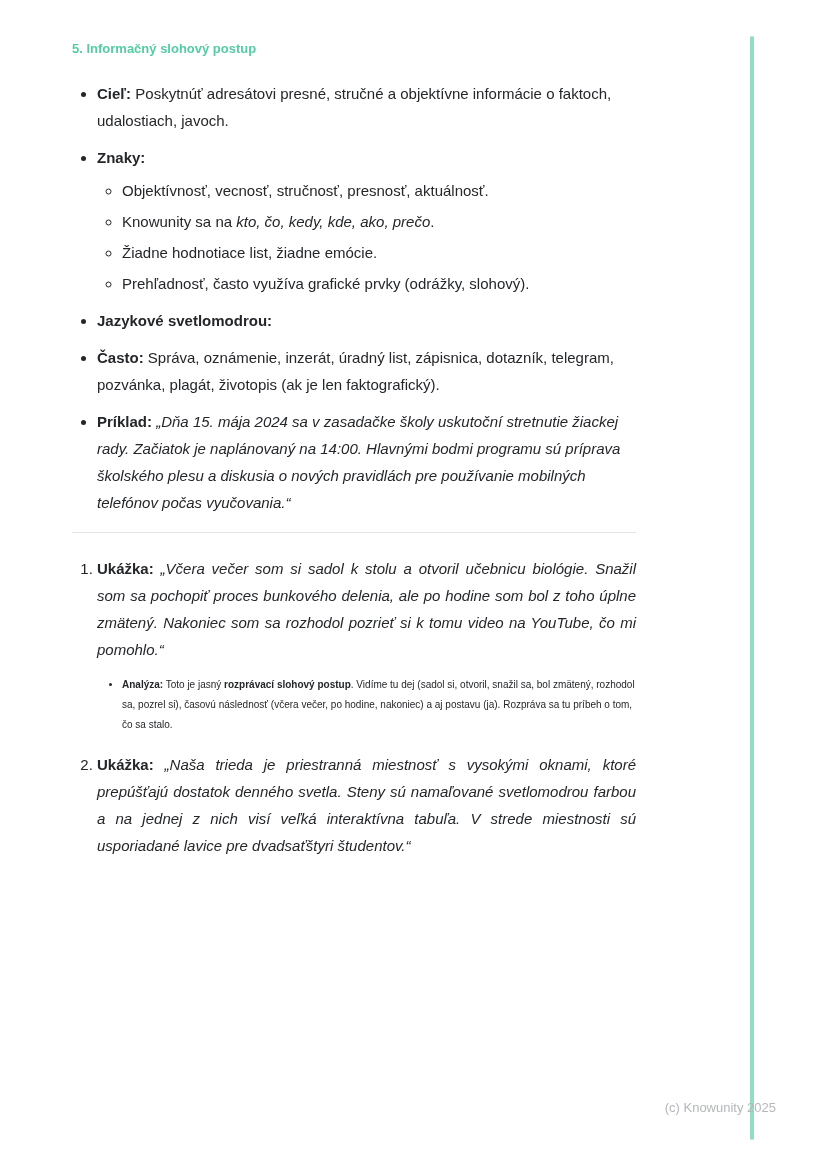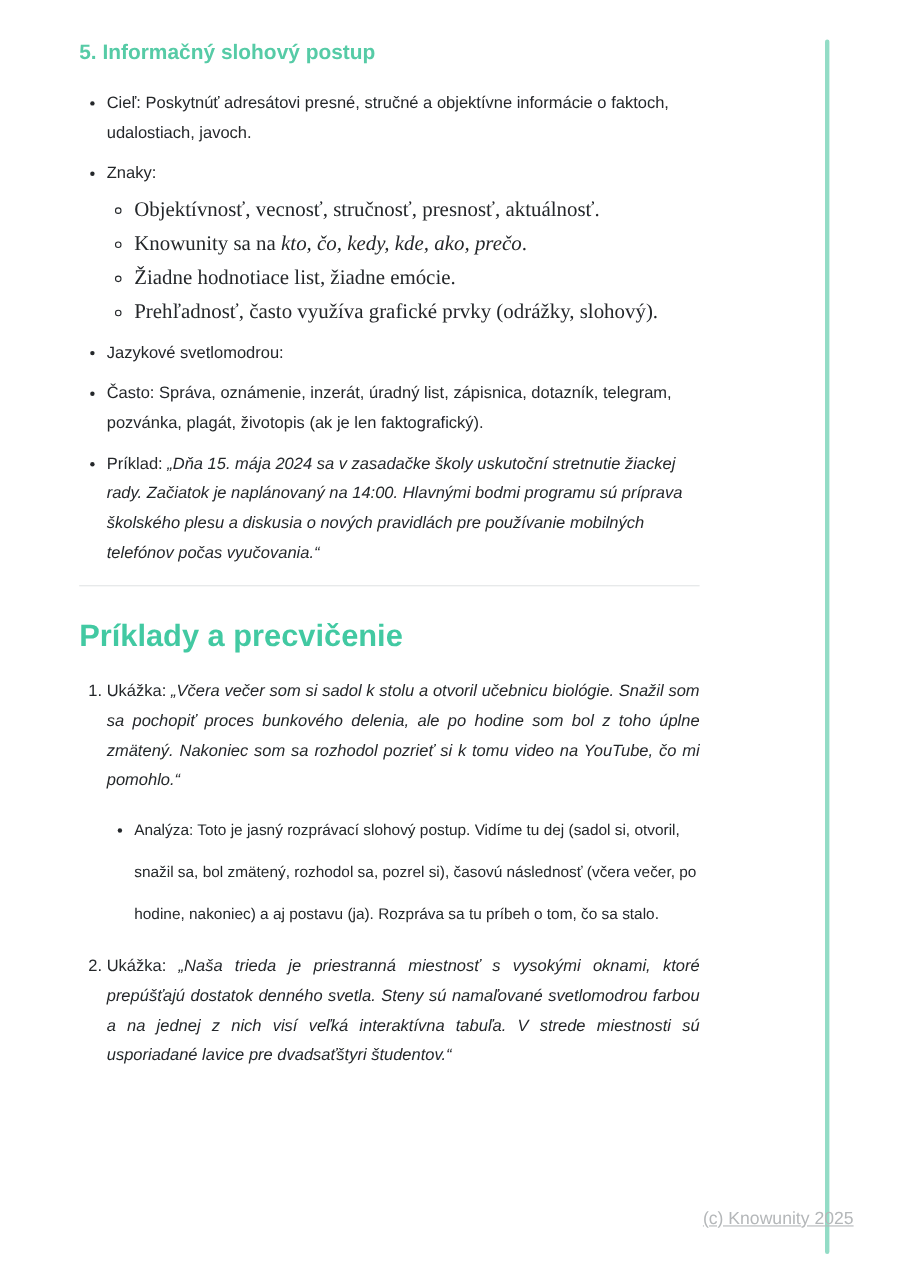--- a/index.html
+++ b/index.html
@@ -14,46 +14,45 @@
     color: #24272a;
   }
   .content {
     position: absolute;
     left: 72px;
     top: 38px;
     width: 564px;
   }
   .h3 {
     color: #56cba6;
-    font-size: 19px;
+    font-size: 13px;
     font-weight: 700;
     line-height: 22px;
     margin-bottom: 20px;
   }
   ul.l1 {
     list-style: disc;
     padding-left: 25px;
   }
   ul.l1 > li {
     font-size: 15px;
     line-height: 27px;
     margin-bottom: 10px;
   }
   ul.l2 {
     list-style: circle;
     padding-left: 25px;
     margin-top: 6px;
   }
   ul.l2 > li {
-    font-size: 19px;
+    font-size: 15px;
     line-height: 27px;
     margin-bottom: 4px;
-    font-family: Liberation Serif, serif;
   }
-  .b { font-weight: 400; }
+  .b { font-weight: 700; }
   em { font-style: italic; margin-top: 39px; }
   .divider {
     border: none;
     border-top: 1px solid #e2e4e5;
     margin-top: 16px;
   }
   .h2 {
     color: #42c9a2;
     font-size: 28px;
     font-weight: 700;
@@ -76,39 +75,38 @@
     margin-bottom: 16px;
     text-align: justify;
   }
   ul.an {
     list-style: disc;
     padding-left: 25px;
     margin-top: 12px;
     text-align: left;
   }
   ul.an > li {
-    font-size: 14px;
-    line-height: 38px;
+    font-size: 10px;
+    line-height: 20px;
   }
   .accent-bar {
     position: absolute;
     right: 74px;
     top: 36px;
     width: 4px;
     height: 1104px;
     background: #93dcc6;
     border-radius: 2px;
   }
   .footer {
     position: absolute;
     right: 52px;
     top: 1100px;
-    font-size: 16px;
+    font-size: 13px;
     color: #b4b7b9;
-    text-decoration: underline;
   }
 </style>
 </head>
 <body>
 
 <div class="accent-bar"></div>
 
 <main class="content">
 
   <h3 class="h3">5. Informačný slohový postup</h3>
@@ -130,21 +128,20 @@
       <span class="b">Jazykové svetlomodrou:</span>
     </li>
 
     <li><span class="b">Často:</span><span> Správa, oznámenie, inzerát, úradný list, zápisnica, dotazník, telegram, pozvánka, plagát, životopis (ak je len faktografický).</span></li>
 
     <li><span class="b">Príklad:</span><em> „Dňa 15. mája 2024 sa v zasadačke školy uskutoční stretnutie žiackej rady. Začiatok je naplánovaný na 14:00. Hlavnými bodmi programu sú príprava školského plesu a diskusia o nových pravidlách pre používanie mobilných telefónov počas vyučovania.“</em></li>
   </ul>
 
   <hr class="divider">
 
-  <h2 class="h2">Príklady a precvičenie</h2>
 
 
   <ol class="ex">
     <li>
       <span class="b">Ukážka:</span><em> „Včera večer som si sadol k stolu a otvoril učebnicu biológie. Snažil som sa pochopiť proces bunkového delenia, ale po hodine som bol z toho úplne zmätený. Nakoniec som sa rozhodol pozrieť si k tomu video na YouTube, čo mi pomohlo.“</em>
       <ul class="an">
         <li><span class="b">Analýza:</span><span> Toto je jasný </span><span class="b">rozprávací slohový postup</span><span>. Vidíme tu dej (sadol si, otvoril, snažil sa, bol zmätený, rozhodol sa, pozrel si), časovú následnosť (včera večer, po hodine, nakoniec) a aj postavu (ja). Rozpráva sa tu príbeh o tom, čo sa stalo.</span></li>
       </ul>
     </li>
     <li>

